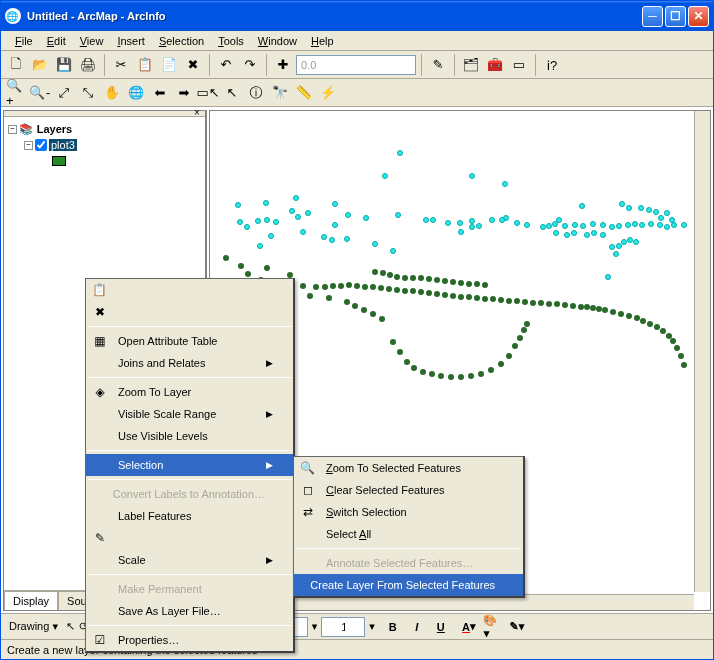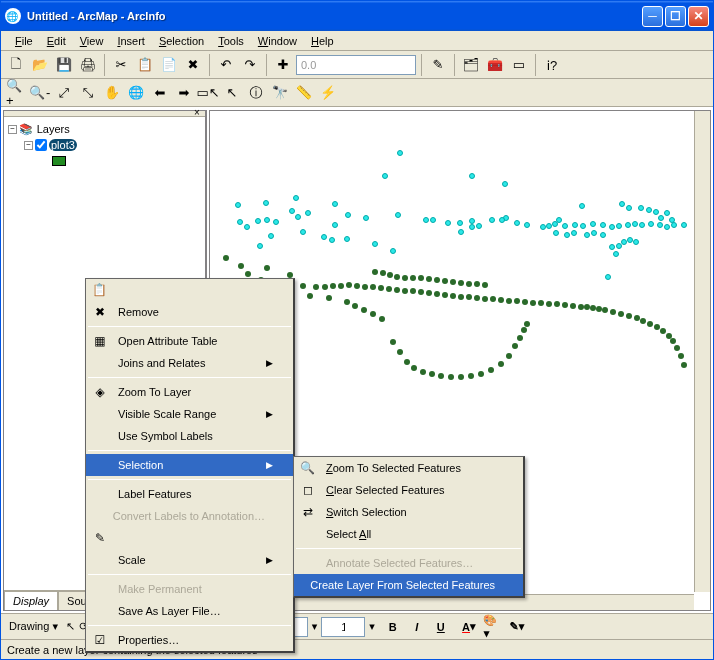--- a/index.html
+++ b/index.html
@@ -25,25 +25,25 @@
 
 .content { flex: 1; display: flex; position: relative; background: #fff; border-top: 1px solid #fff; }
 .toc-panel { width: 204px; background: #fff; border: 1px solid #848284; border-right: 2px solid #848284; display: flex; flex-direction: column; margin: 2px; }
 .toc-handle { height: 6px; background: #ece9d8; border-bottom: 1px solid #aca899; display:flex; align-items:center; justify-content:flex-end; padding-right:2px;}
 .toc-close { width:12px; height:12px; font-size:10px; text-align:center; line-height:10px; }
 .toc-tree { flex: 1; padding: 4px; }
 .tree-row { display: flex; align-items: center; height: 16px; gap: 2px; white-space: nowrap; }
 .tree-exp { width: 9px; height: 9px; border: 1px solid #919191; display: flex; align-items: center; justify-content: center; font-size: 8px; line-height: 1; }
 .tree-check { width: 12px; height: 12px; }
 .tree-label { padding: 0 2px; }
-.tree-label.selected { background: #0c4a6e; color: #fff; border-radius: 6px; }
+.tree-label.selected { background: #0c4a6e; color: #fff; }
 .legend-swatch { width: 14px; height: 10px; background: #228b22; border: 1px solid #000; }
 .toc-tabs { display: flex; background: #ece9d8; border-top: 1px solid #aca899; }
 .toc-tab { padding: 3px 8px; border: 1px solid #aca899; border-bottom: none; background: #ece9d8; font-size: 11px; cursor: pointer; }
-.toc-tab.active { background: #fff; font-style: italic; }
+.toc-tab.active { background: #fff; }
 
 .map-area { flex: 1; position: relative; background: #fff; border: 1px solid #848284; margin: 2px 2px 2px 0; overflow: hidden; }
 .map-scroll-v { position: absolute; right: 0; top: 0; bottom: 18px; width: 16px; background: #ece9d8; border-left: 1px solid #aca899; }
 .map-scroll-h { position: absolute; left: 0; right: 16px; bottom: 0; height: 16px; background: #ece9d8; border-top: 1px solid #aca899; display:flex; align-items:center; padding-left:4px; gap:2px;}
 .map-mode-btn { width:16px; height:14px; border:1px solid #aca899; background:#fff; font-size:9px; text-align:center;}
 .dot { position: absolute; width: 6px; height: 6px; border-radius: 50%; }
 .dot.sel { background: #2ce8e8; border: 1px solid #0aa; }
 .dot.uns { background: #2a6a2a; }
 
 .drawing-bar { height: 26px; background: #ece9d8; border-top: 1px solid #aca899; display: flex; align-items: center; padding: 2px 4px; gap: 4px; }
@@ -138,21 +138,21 @@
 
   <div class="content">
     <div class="toc-panel">
       <div class="toc-handle">
           <span class="toc-close">×</span>
         </div>
       <div class="toc-tree">
         <div class="tree-row">
           <span class="tree-exp">−</span>
           <span>📚</span>
-          <span class="tree-label" style="font-weight:normal;">Layers</span>
+          <span class="tree-label" style="font-weight:bold;">Layers</span>
         </div>
         <div class="tree-row" style="padding-left:16px;">
           <span class="tree-exp">−</span>
           <input type="checkbox" class="tree-check" checked="" style="">
           <span class="tree-label selected">plot3</span>
         </div>
         <div class="tree-row" style="padding-left:44px;">
           <span class="legend-swatch"></span>
         </div>
       </div>
@@ -354,21 +354,20 @@
         <div class="dot uns" style="left: 311px; top: 216px;"></div>
         <div class="dot uns" style="left: 314px; top: 210px;"></div>
       </div>
 
     <div class="ctx-menu main" id="ctx-main">
         <div class="ctx-item">
           <span class="ico">📋</span>
         </div>
         <div class="ctx-item">
           <span class="ico">✖</span>
-          <span class="txt">Remove</span>
         </div>
         <div class="ctx-sep"></div>
         <div class="ctx-item">
           <span class="ico">▦</span>
           <span class="txt">Open Attribute Table</span>
         </div>
         <div class="ctx-item">
           <span class="ico"></span>
           <span class="txt">Joins and Relates</span>
           <span class="arrow">▶</span>
@@ -378,36 +377,36 @@
           <span class="ico">◈</span>
           <span class="txt">Zoom To Layer</span>
         </div>
         <div class="ctx-item">
           <span class="ico"></span>
           <span class="txt">Visible Scale Range</span>
           <span class="arrow">▶</span>
         </div>
         <div class="ctx-item">
           <span class="ico"></span>
-          <span class="txt">Use Symbol Labels</span>
+          <span class="txt">Use Visible Levels</span>
         </div>
         <div class="ctx-sep"></div>
         <div class="ctx-item highlighted">
           <span class="ico"></span>
           <span class="txt">Selection</span>
           <span class="arrow">▶</span>
         </div>
         <div class="ctx-sep"></div>
+        <div class="ctx-item disabled">
+          <span class="ico"></span>
+          <span class="txt">Convert Labels to Annotation…</span>
+        </div>
         <div class="ctx-item">
           <span class="ico"></span>
           <span class="txt">Label Features</span>
-        </div>
-        <div class="ctx-item disabled">
-          <span class="ico"></span>
-          <span class="txt">Convert Labels to Annotation…</span>
         </div>
         <div class="ctx-item">
           <span class="ico">✎</span>
         </div>
         <div class="ctx-item">
           <span class="ico"></span>
           <span class="txt">Scale</span>
           <span class="arrow">▶</span>
         </div>
         <div class="ctx-sep"></div>

